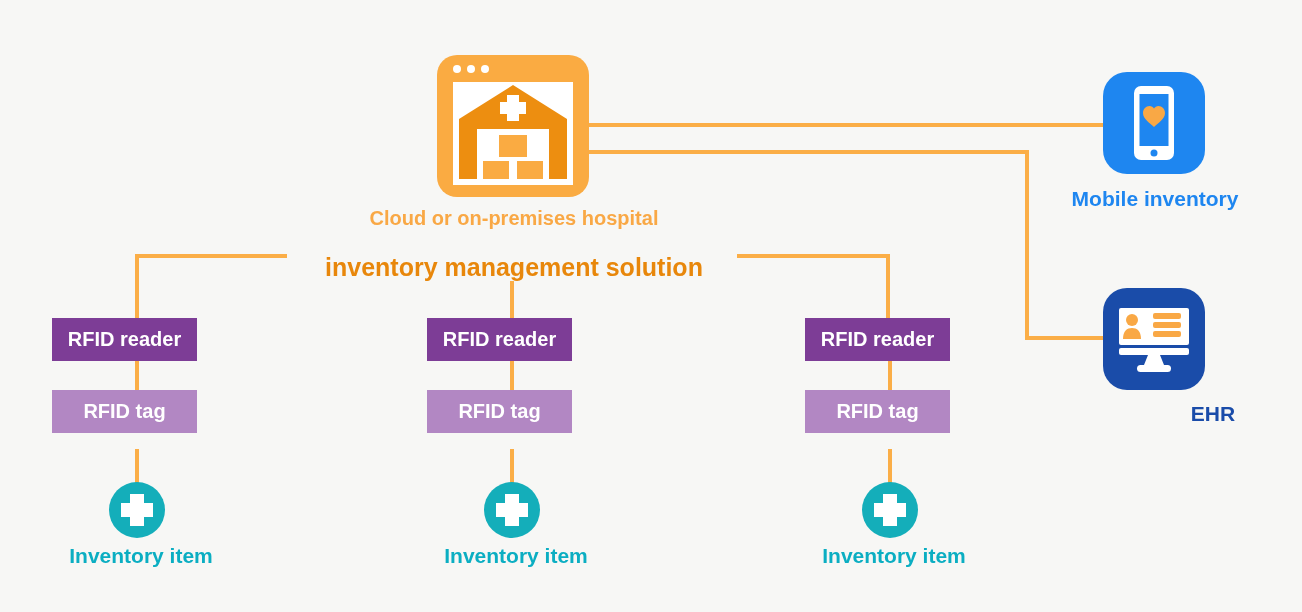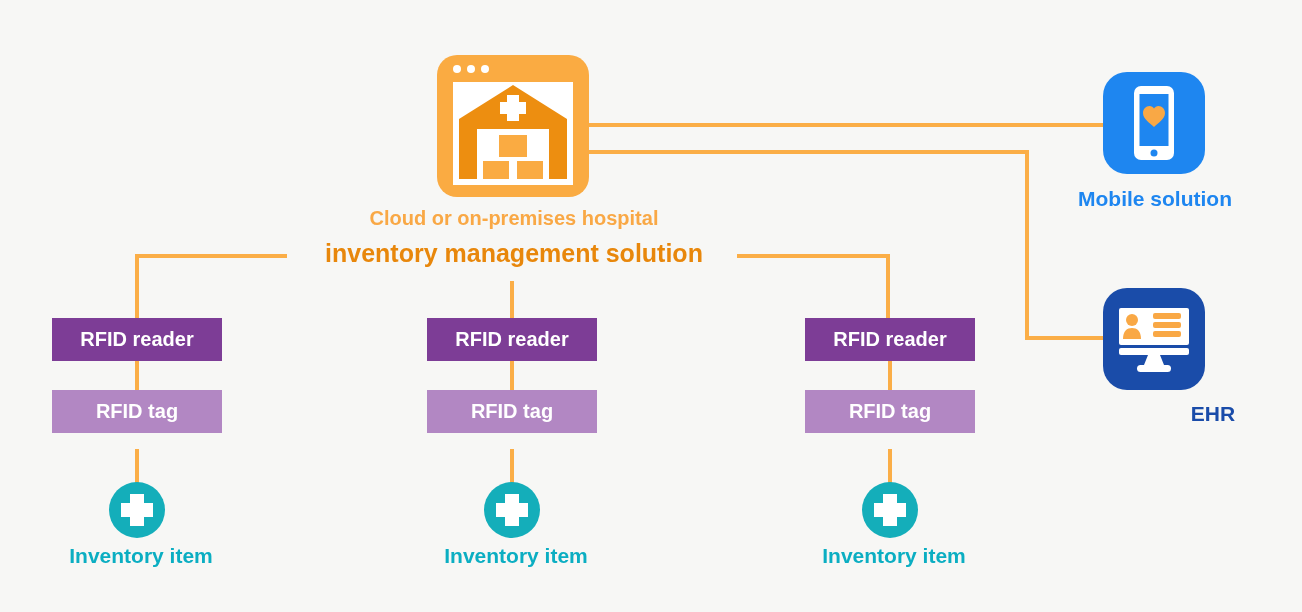--- a/index.html
+++ b/index.html
@@ -10,24 +10,24 @@
     --reader-purple:#7d3d96; --tag-purple:#b287c3;
     --item-teal:#14aeba; --item-label-teal:#0baec2;
   }
   *{margin:0;padding:0;box-sizing:border-box;}
   body{font-family:"Liberation Sans",sans-serif;}
   .canvas{position:relative;width:1302px;height:612px;background:var(--background);overflow:hidden;}
   .line{position:absolute;background:var(--connector);}
   .abs{position:absolute;}
   .hub-title{position:absolute;left:214px;width:600px;text-align:center;font-weight:700;}
   .hub-title-1{top:207px;font-size:20px;color:var(--title-line1);}
-  .hub-title-2{top:239px;font-size:25px;color:var(--title-line2);}
+  .hub-title-2{top:253px;font-size:25px;color:var(--title-line2);}
   .column{position:absolute;top:318px;width:190px;height:270px;}
   .col-1{left:42px;} .col-2{left:417px;} .col-3{left:795px;}
-  .node-box{position:absolute;left:10px;width:170px;height:43px;display:flex;align-items:center;justify-content:center;color:#ffffff;font-weight:700;font-size:20px;}
+  .node-box{position:absolute;left:10px;width:145px;height:43px;display:flex;align-items:center;justify-content:center;color:#ffffff;font-weight:700;font-size:20px;}
   .reader-box{top:0;background:var(--reader-purple);}
   .tag-box{top:72px;background:var(--tag-purple);}
   .col-line{position:absolute;left:93px;width:4px;background:var(--connector);}
   .col-line-1{top:43px;height:45px;}
   .col-line-2{top:131px;height:34px;}
   .item-circle{position:absolute;left:67px;top:164px;width:56px;height:56px;}
   .item-label{position:absolute;top:226px;left:4px;width:190px;text-align:center;font-weight:700;font-size:21px;color:var(--item-label-teal);}
   .right-label{position:absolute;text-align:center;font-weight:700;font-size:21px;line-height:27px;}
   .mobile-label{left:1059px;top:185px;width:192px;color:var(--mobile-blue);}
   .ehr-label{left:1162px;top:400px;width:102px;color:var(--ehr-blue);}
@@ -73,21 +73,21 @@
   <div class="abs" style="left:1103px;top:72px;">
     <svg width="102" height="102" viewBox="0 0 102 102">
       <rect x="0" y="0" width="102" height="102" rx="24" class="f-mblue"></rect>
       <rect x="31" y="14" width="40" height="74" rx="7" class="f-w"></rect>
       <rect x="36.5" y="22" width="29" height="52" class="f-mblue"></rect>
       <path d="M51 55 C47 51 40 47 40 41 C40 37 43 34 46.5 34 C48.5 34 50 35 51 36.6 C52 35 53.5 34 55.5 34 C59 34 62 37 62 41 C62 47 55 51 51 55 Z" class="f-orange"></path>
       <circle cx="51" cy="81" r="3.5" class="f-mblue"></circle>
     </svg>
   </div>
   <div class="right-label mobile-label">
-    <div>Mobile solution</div>
+    <div>Mobile inventory</div>
   </div>
 
   <div class="abs" style="left:1103px;top:288px;">
     <svg width="102" height="102" viewBox="0 0 102 102">
       <rect x="0" y="0" width="102" height="102" rx="24" class="f-eblue"></rect>
       <rect x="16" y="20" width="70" height="37" rx="2" class="f-w"></rect>
       <circle cx="29" cy="32" r="6" class="f-orange"></circle>
       <path d="M20 51 C20 43 24 40 29 40 C34 40 38 43 38 51 Z" class="f-orange"></path>
       <rect x="50" y="25" width="28" height="6" rx="2" class="f-orange"></rect>
       <rect x="50" y="34" width="28" height="6" rx="2" class="f-orange"></rect>

